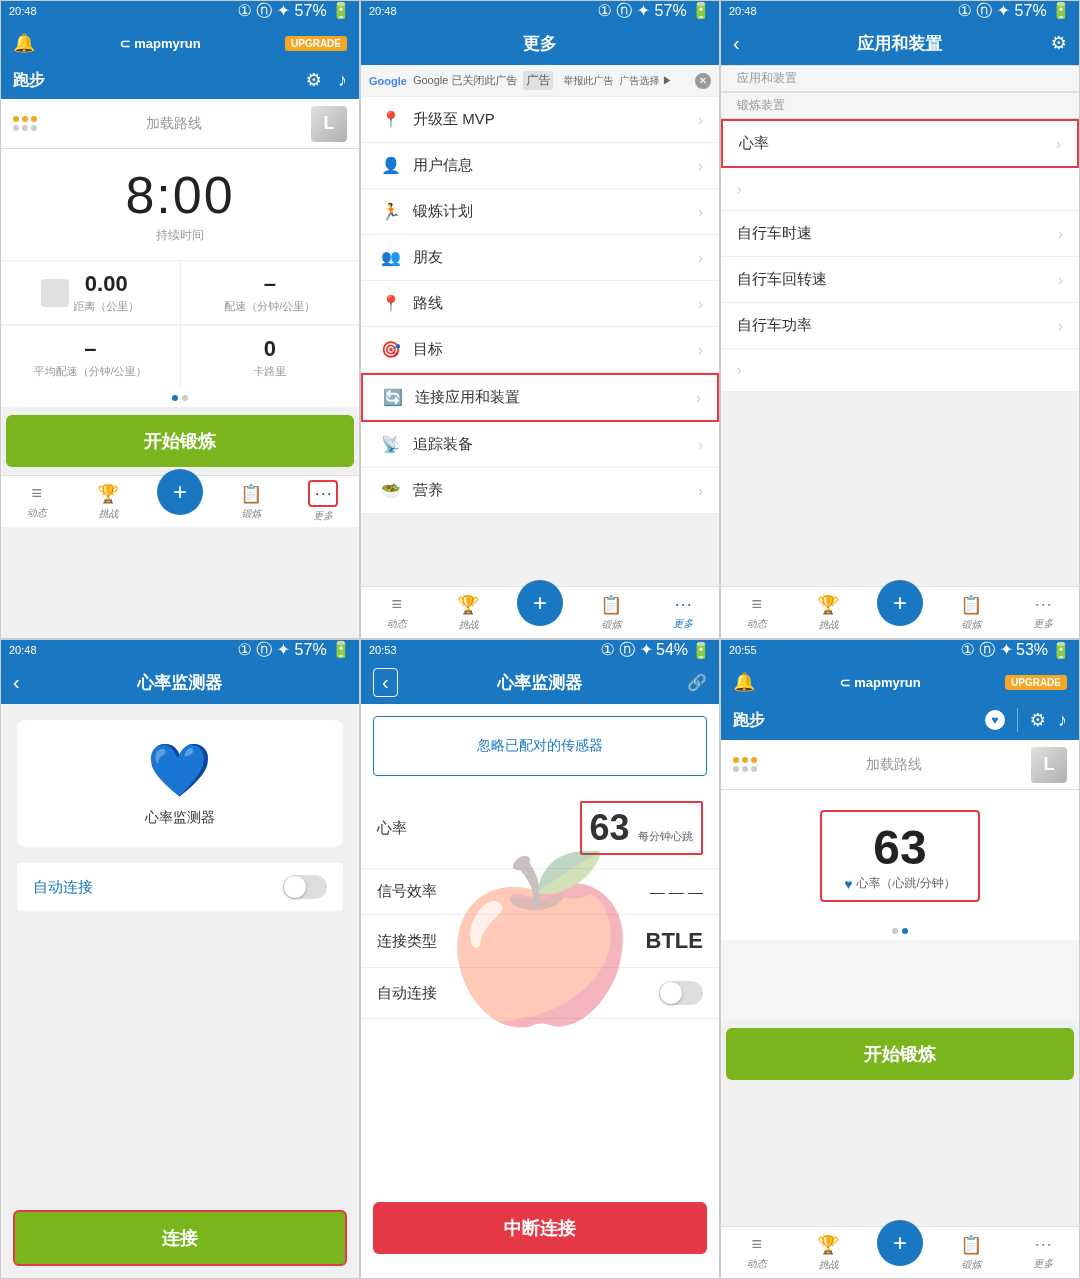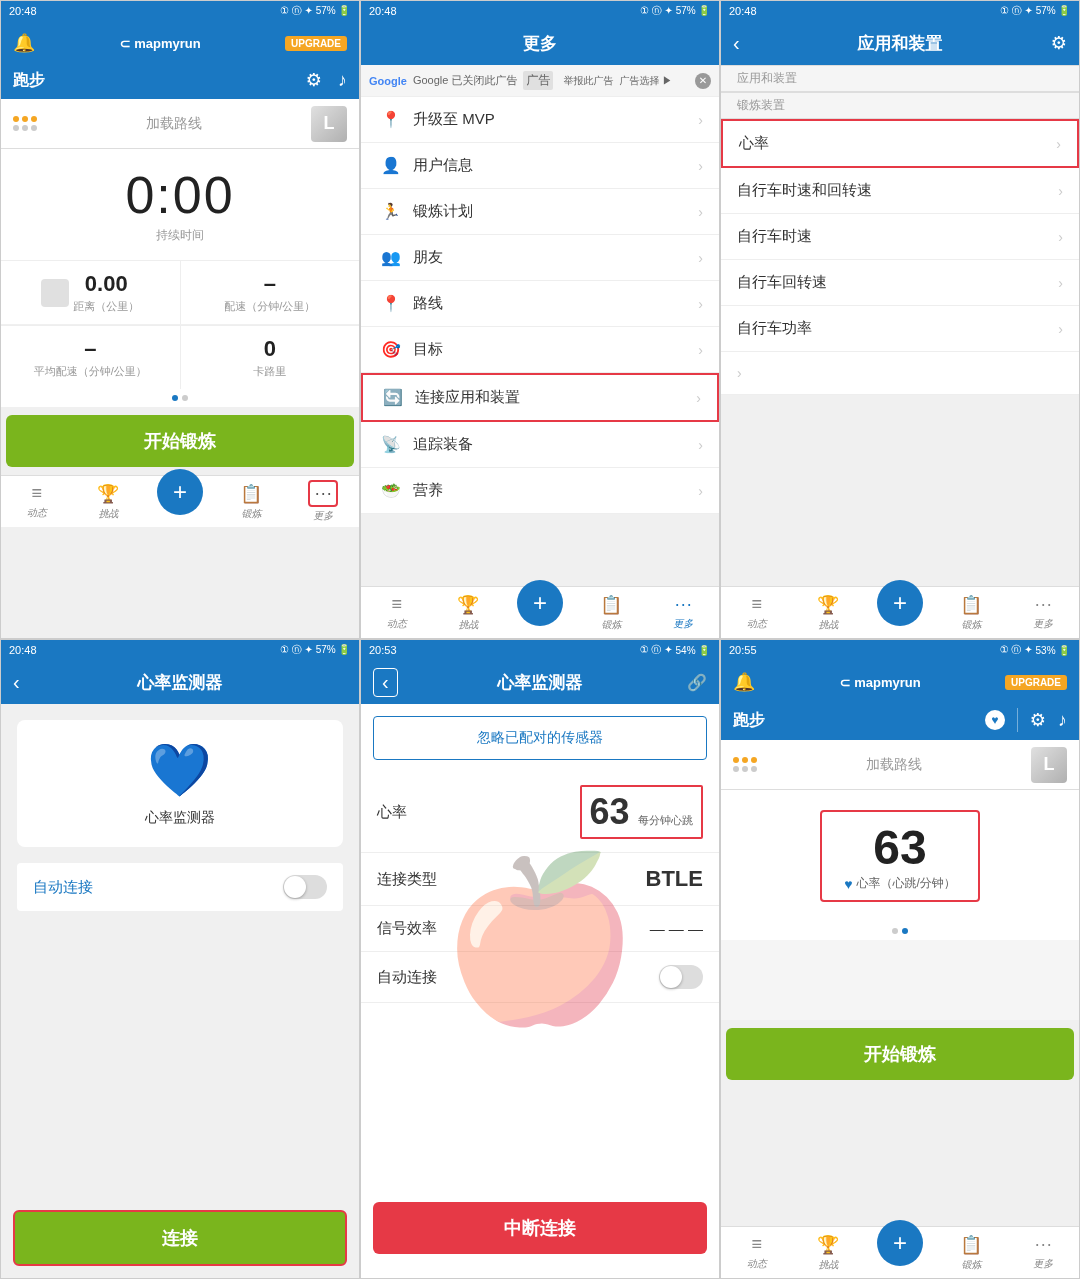--- a/index.html
+++ b/index.html
@@ -3,21 +3,21 @@
   <meta charset="utf-8">
   <style>
     * { box-sizing: border-box; margin: 0; padding: 0; }
     body { width: 1080px; height: 1279px; overflow: hidden; font-family: -apple-system, 'PingFang SC', 'Microsoft YaHei', sans-serif; background: #e0e0e0; display: grid; grid-template-columns: 360px 360px 360px; grid-template-rows: 639px 640px; }
     
     
     .panel { overflow: hidden; position: relative; background: #f0f0f0; border: 0.5px solid #ccc; }
     
     
     .status-bar { height: 20px; background: #1a78c2; display: flex; justify-content: space-between; align-items: center; padding: 0 8px; color: white; font-size: 11px; }
-    .status-icons { display: flex; align-items: center; gap: 3px; font-size: 10px; text-align: right; }
+    .status-icons { display: flex; align-items: center; gap: 3px; font-size: 16px; text-align: right; }
 
     
     .blue-header { background: #1a78c2; color: white; display: flex; align-items: center; justify-content: center; padding: 8px 12px; min-height: 44px; position: relative; }
     .blue-header .title { font-size: 17px; font-weight: 600; }
     .blue-header .left { position: absolute; left: 12px; display: flex; align-items: center; gap: 8px; }
     .blue-header .right { position: absolute; right: 12px; display: flex; align-items: center; gap: 8px; }
     .blue-header .back-arrow { color: white; font-size: 20px; }
 
     
     .p1-header { background: #1a78c2; display: flex; align-items: center; justify-content: space-between; padding: 6px 12px; height: 44px; }
@@ -72,21 +72,21 @@
     .menu-item.highlighted { border: 2px solid #e63946; }
     .settings-item { display: flex; align-items: center; padding: 13px 16px; border-bottom: 1px solid #eee; background: white; cursor: pointer; }
     .settings-item-text { font-size: 15px; color: #333; flex: 1; }
     .heart-monitor-card { background: white; border-radius: 8px; padding: 20px; text-align: center; margin-bottom: 16px; }
     .auto-connect-row { display: flex; align-items: center; justify-content: space-between; padding: 12px 16px; background: white; margin-top: 8px; border-radius: 4px; }
     .auto-connect-label { font-size: 15px; color: #1a78c2; }
     .toggle { width: 44px; height: 24px; background: #ddd; border-radius: 12px; position: relative; }
     .toggle-knob { width: 22px; height: 22px; background: white; border-radius: 50%; position: absolute; top: 1px; left: 1px; box-shadow: 0 1px 3px rgba(0,0,0,0.3); }
 
     .connect-btn { background: #7ab51d; color: white; font-size: 18px; font-weight: 600; text-align: center; padding: 14px; margin: 0 12px; border-radius: 6px; cursor: pointer; border: 2px solid #e63946; }
-    .ignore-btn { border: 1.5px solid #1a78c2; color: #1a78c2; font-size: 14px; text-align: center; padding: 12px; margin: 12px; border-radius: 4px; cursor: pointer; }
+    .ignore-btn { border: 1.5px solid #1a78c2; color: #1a78c2; font-size: 14px; text-align: center; padding: 20px; margin: 12px; border-radius: 4px; cursor: pointer; }
     .hr-data-row { display: flex; align-items: center; justify-content: space-between; padding: 13px 16px; border-bottom: 1px solid #eee; }
     .hr-data-label { font-size: 15px; color: #333; }
     .hr-data-value { font-size: 15px; color: #333; }
     .hr-value-big { font-size: 36px; font-weight: 600; color: #333; }
     .hr-unit { font-size: 11px; color: #666; margin-left: 4px; }
     .hr-value-box { border: 2px solid #e63946; padding: 4px 8px; border-radius: 2px; }
     .btle-value { font-size: 22px; font-weight: 700; color: #333; }
     .disconnect-btn { background: #e63946; color: white; font-size: 18px; font-weight: 600; text-align: center; padding: 14px; margin: 12px; border-radius: 6px; cursor: pointer; }
     
     
@@ -137,21 +137,21 @@
         <div class="route-dot gray"></div>
         <div class="route-dot gray"></div>
         <div class="route-dot gray"></div>
       </div>
     </div>
     <span class="route-label">加载路线</span>
     <div class="route-thumb">L</div>
   </div>
 
   <div class="timer-section">
-    <div class="timer-value">0:00</div>
+    <div class="timer-value">8:00</div>
     <div class="timer-label">持续时间</div>
   </div>
 
   <div class="metrics-row">
     <div class="metric-box">
       <div style="display:flex;align-items:center;justify-content:center;gap:4px;">
         <div style="width:28px;height:28px;background:#e0e0e0;border-radius:4px;"></div>
         <div>
           <div class="metric-value">0.00</div>
           <div class="metric-label">距离（公里）</div>
@@ -324,21 +324,20 @@
 
   <div class="gray-section-header">
     <span>锻炼装置</span>
   </div>
 
   <div class="settings-item" style="border: 2px solid #e63946; margin: 0;">
     <span class="settings-item-text">心率</span>
     <span style="color:#ccc;font-size:14px;">›</span>
   </div>
   <div class="settings-item">
-    <span class="settings-item-text">自行车时速和回转速</span>
     <span style="color:#ccc;font-size:14px;">›</span>
   </div>
   <div class="settings-item">
     <span class="settings-item-text">自行车时速</span>
     <span style="color:#ccc;font-size:14px;">›</span>
   </div>
   <div class="settings-item">
     <span class="settings-item-text">自行车回转速</span>
     <span style="color:#ccc;font-size:14px;">›</span>
   </div>
@@ -437,26 +436,26 @@
   <div class="ignore-btn">忽略已配对的传感器</div>
 
   <div class="hr-data-row">
     <span class="hr-data-label">心率</span>
     <div class="hr-value-box">
       <span class="hr-value-big">63</span>
       <span class="hr-unit">每分钟心跳</span>
     </div>
   </div>
   <div class="hr-data-row">
+    <span class="hr-data-label">信号效率</span>
+    <span class="hr-data-value">—  —  —</span>
+  </div>
+  <div class="hr-data-row">
     <span class="hr-data-label">连接类型</span>
     <span class="btle-value">BTLE</span>
-  </div>
-  <div class="hr-data-row">
-    <span class="hr-data-label">信号效率</span>
-    <span class="hr-data-value">—  —  —</span>
   </div>
   <div class="hr-data-row">
     <span class="hr-data-label">自动连接</span>
     <div class="toggle">
       <div class="toggle-knob"></div>
     </div>
   </div>
 
   <div style="position:absolute;bottom:12px;left:0;right:0;">
     <div class="disconnect-btn">中断连接</div>

